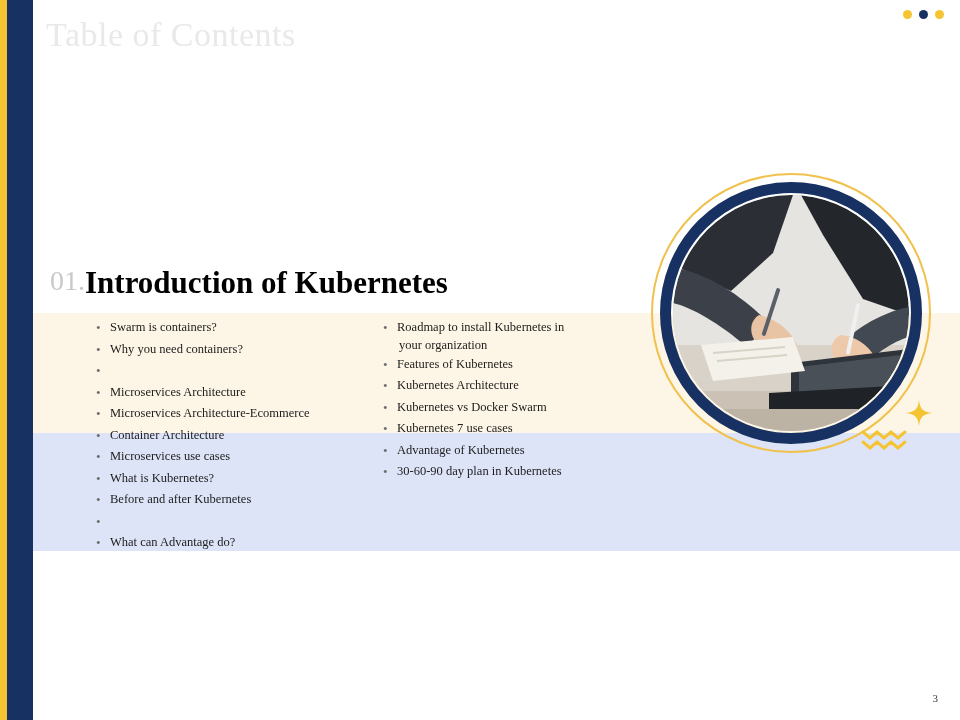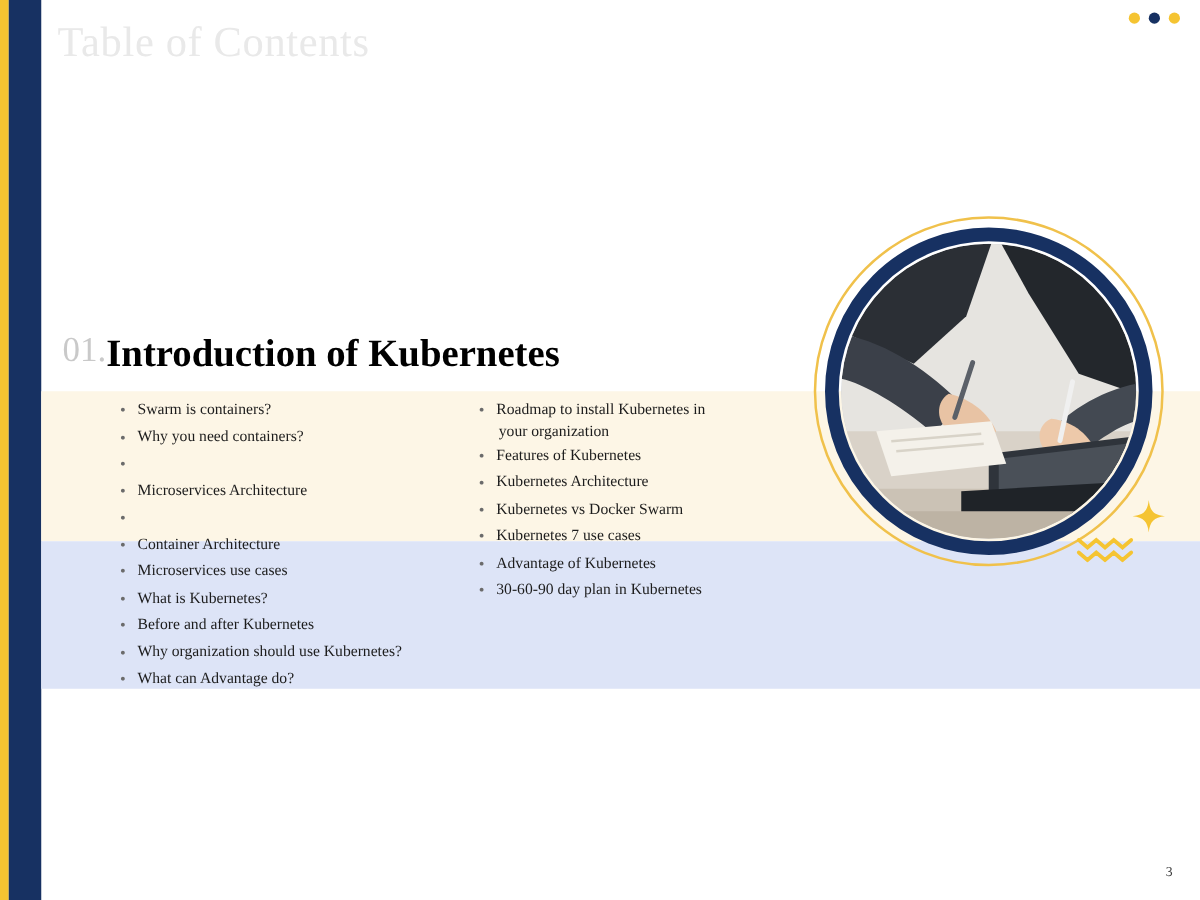--- a/index.html
+++ b/index.html
@@ -239,40 +239,40 @@
     </div>
     <div class="bullet-item">
       <span class="bullet-dot">•</span>
     </div>
     <div class="bullet-item">
       <span class="bullet-dot">•</span>
       <span class="bullet-text">Microservices Architecture</span>
     </div>
     <div class="bullet-item">
       <span class="bullet-dot">•</span>
+      <span class="bullet-text">Microservices Architecture-Ecommerce</span>
     </div>
     <div class="bullet-item">
       <span class="bullet-dot">•</span>
       <span class="bullet-text">Container Architecture</span>
     </div>
     <div class="bullet-item">
       <span class="bullet-dot">•</span>
       <span class="bullet-text">Microservices use cases</span>
     </div>
     <div class="bullet-item">
       <span class="bullet-dot">•</span>
       <span class="bullet-text">What is Kubernetes?</span>
     </div>
     <div class="bullet-item">
       <span class="bullet-dot">•</span>
       <span class="bullet-text">Before and after Kubernetes</span>
     </div>
     <div class="bullet-item">
       <span class="bullet-dot">•</span>
-      <span class="bullet-text">Why organization should use Kubernetes?</span>
     </div>
     <div class="bullet-item">
       <span class="bullet-dot">•</span>
       <span class="bullet-text">What can Advantage do?</span>
     </div>
   </div>
 
   <div class="list-col col-right">
     <div class="bullet-item">
       <span class="bullet-dot">•</span>

